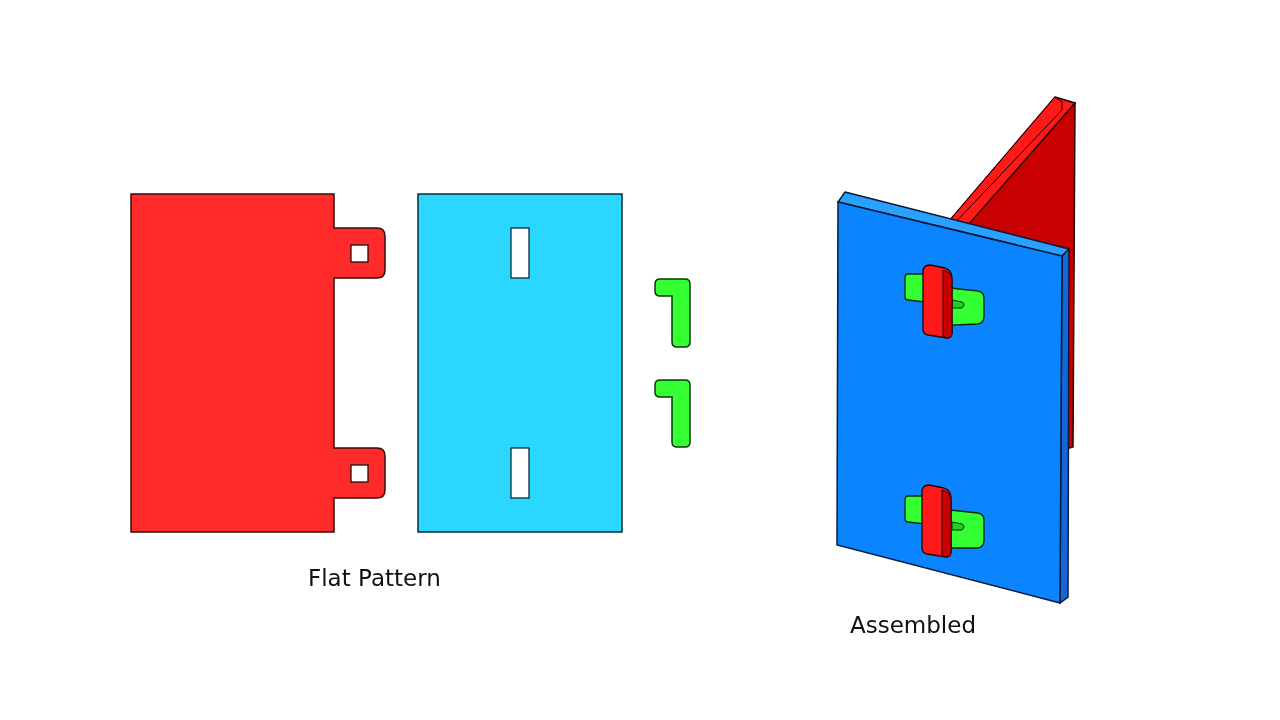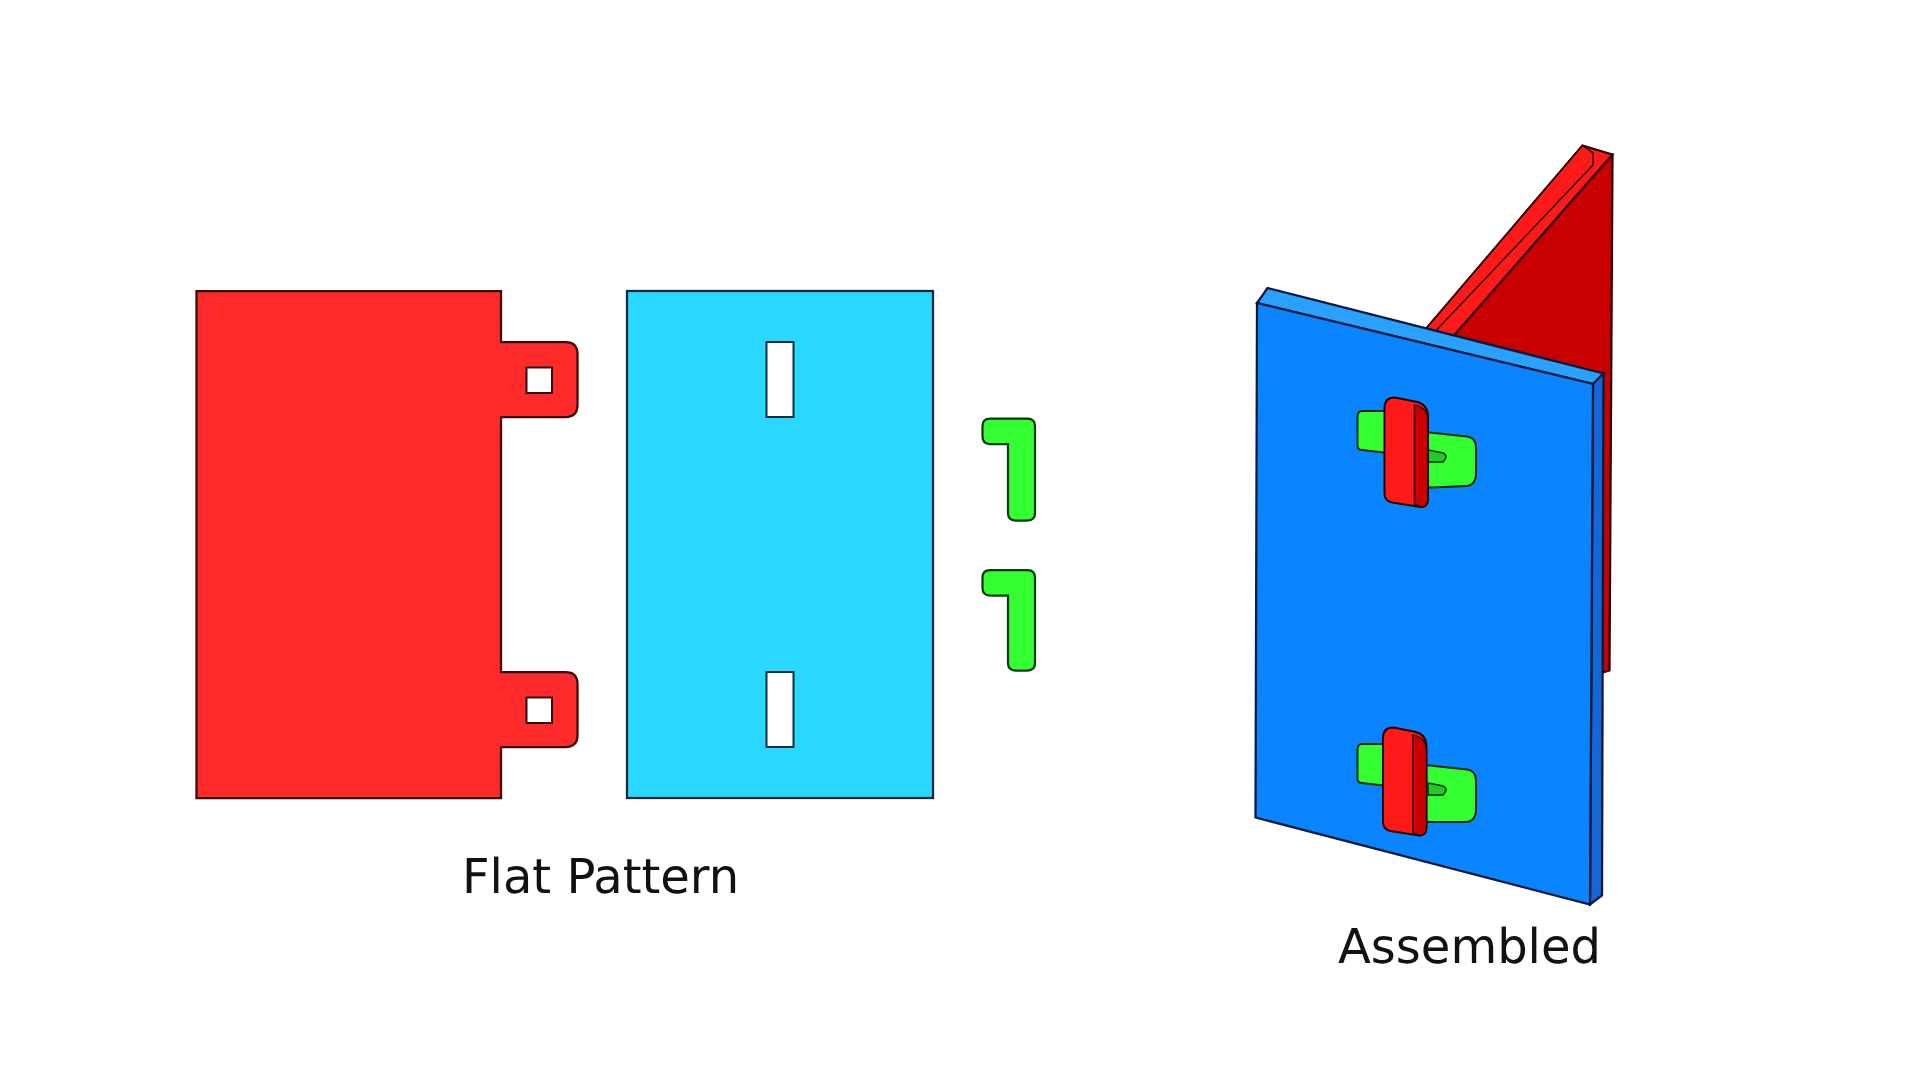--- a/index.html
+++ b/index.html
@@ -1,20 +1,20 @@
 <!DOCTYPE html>
 <html><head>
   <meta charset="utf-8">
   <style>
     html, body { margin: 0; padding: 0; background: #ffffff; }
     body { width: 1280px; height: 720px; position: relative; overflow: hidden; font-family: "DejaVu Sans", sans-serif; }
     svg { position: absolute; left: 0; top: 0; }
-    .label { position: absolute; font-family: "DejaVu Sans", sans-serif; font-size: 32px; color: #111111; white-space: nowrap; }
+    .label { position: absolute; font-family: "DejaVu Sans", sans-serif; font-size: 23px; color: #111111; white-space: nowrap; }
     #label-flat { left: 308px; top: 565px; }
-    #label-assembled { left: 892px; top: 612px; }
+    #label-assembled { left: 850px; top: 612px; }
   </style>
 </head>
 <body>
 
 <svg width="1280" height="720" viewBox="0 0 1280 720">
 
   <g>
 
     <path d="M131,194 L334,194 L334,228 L377,228 Q385,228 385,236 L385,270 Q385,278 377,278 L334,278
          L334,448 L377,448 Q385,448 385,456 L385,490 Q385,498 377,498 L334,498

